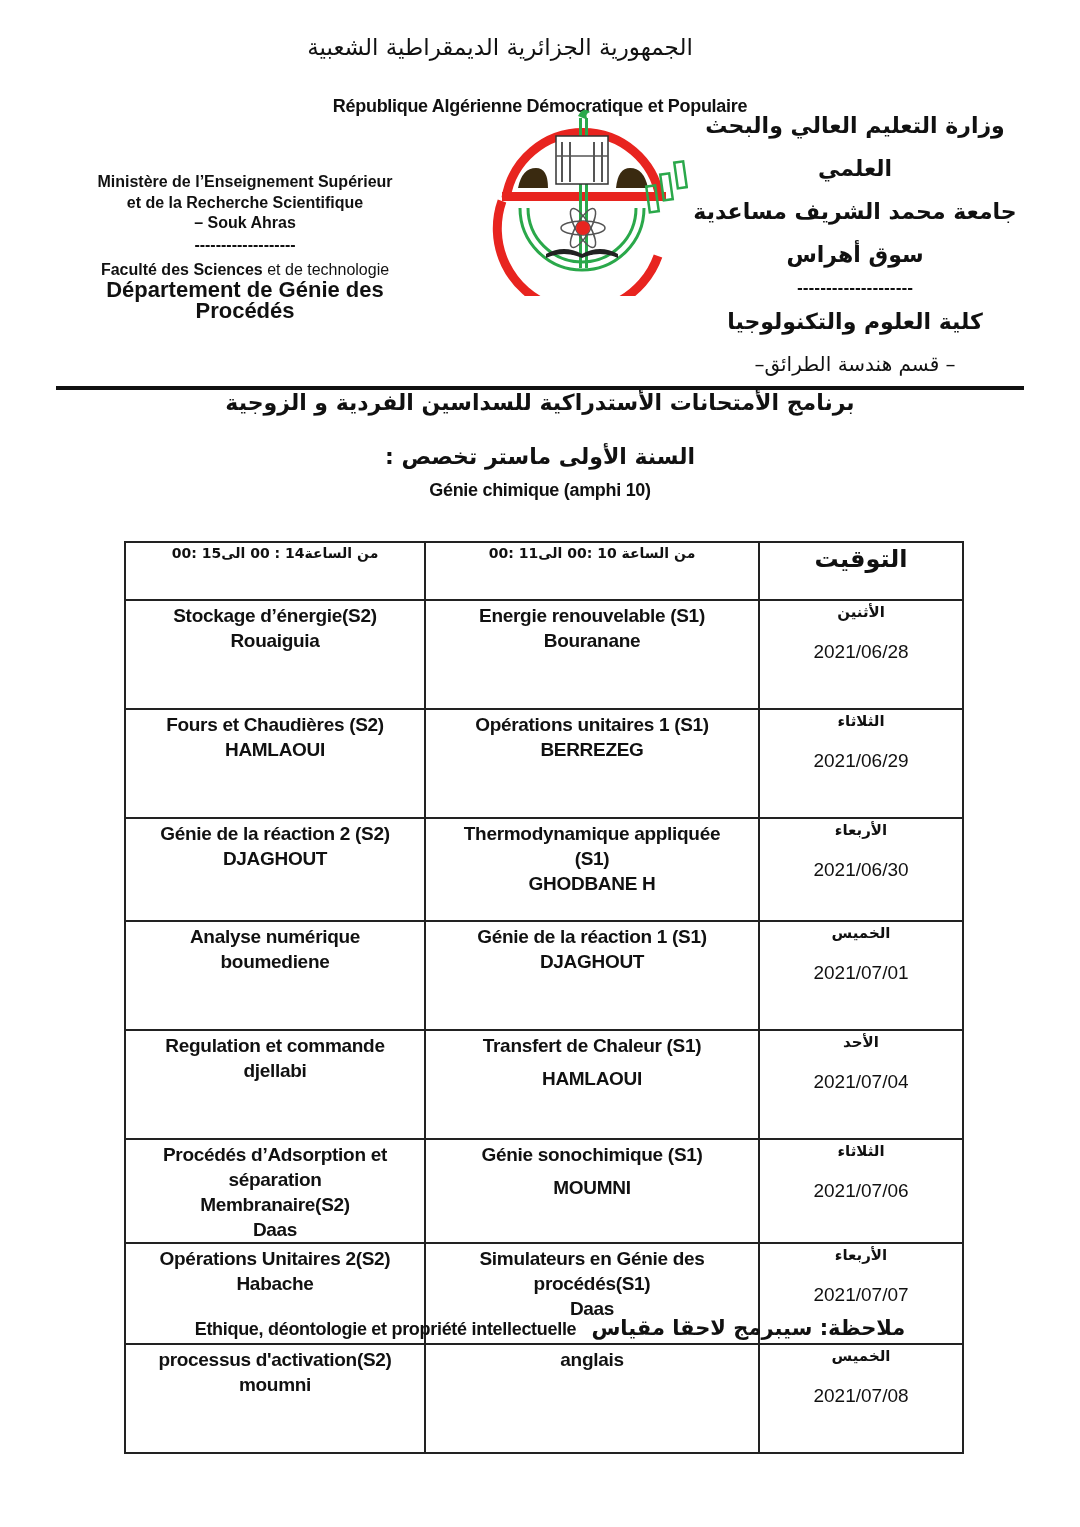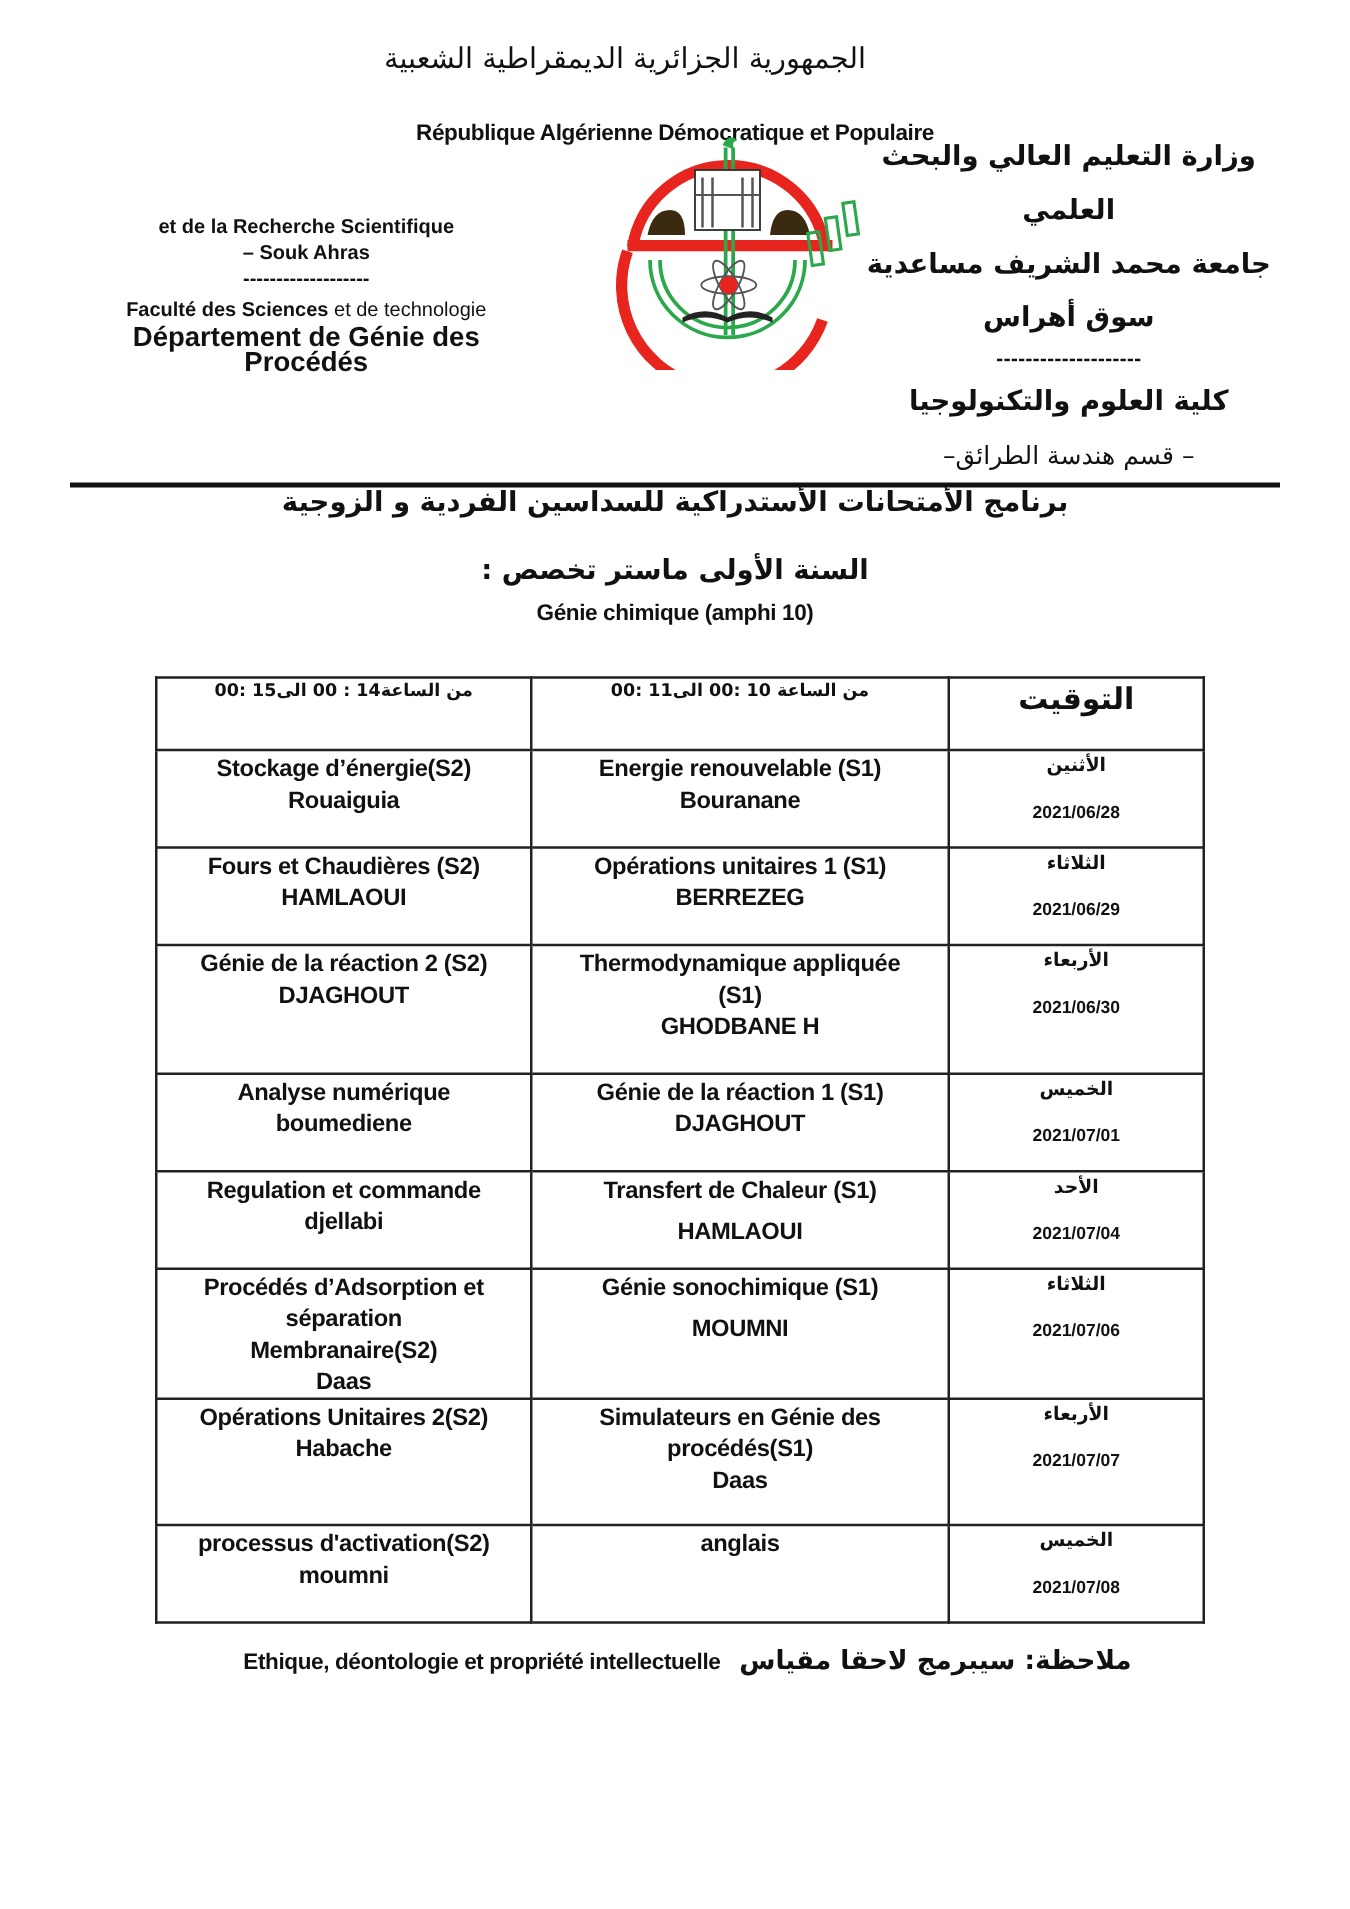--- a/index.html
+++ b/index.html
@@ -32,40 +32,41 @@
   #subtitle-fr { position: absolute; top: 480px; left: 290px; width: 500px; text-align: center; font-size: 18px; font-weight: bold; letter-spacing: -0.3px; }
 
   #exam-table { position: absolute; top: 541px; left: 124px; width: 838px; border-collapse: collapse; table-layout: fixed; }
   #exam-table td { border: 2px solid #222; vertical-align: top; text-align: center; }
   #exam-table col.c-pm { width: 300px; }
   #exam-table col.c-am { width: 334px; }
   #exam-table col.c-day { width: 204px; }
   #exam-table tr.hdr td { height: 58px; }
   #exam-table .hdr-time { font-size: 14px; font-weight: bold; padding-top: 2px; }
   #exam-table .hdr-day { font-size: 24px; font-weight: bold; padding-top: 2px; }
-  #exam-table tr.row td { height: 78px; }
+  #exam-table tr.row td { height: 109px; }
   #exam-table tr.row.tall td { height: 103px; }
   #exam-table tr.row.xtall td { height: 101px; }
   #exam-table .cell-text { font-size: 19px; font-weight: bold; line-height: 25px; padding-top: 2px; letter-spacing: -0.3px; }
   #exam-table .cell-text span { display: block; }
   #exam-table .cell-text .gap { margin-top: 8px; }
   #exam-table .day-name { font-size: 15px; font-weight: bold; padding-top: 2px; display: block; }
-  #exam-table .day-date { font-size: 14px; font-weight: bold; display: block; margin-top: 20px; }
+  #exam-table .day-date { font-size: 19px; font-weight: normal; display: block; margin-top: 20px; }
 
   #note { position: absolute; top: 1316px; left: 140px; width: 820px; text-align: center; font-size: 18px; font-weight: bold; direction: rtl; }
   #note .note-ar { font-family: "DejaVu Sans", sans-serif; font-size: 21px; }
   #note .note-fr { font-family: "Liberation Sans", sans-serif; font-size: 18px; letter-spacing: -0.3px; }
 </style>
 </head>
 <body>
 
 <div id="rep-ar" class="ar">الجمهورية الجزائرية الديمقراطية الشعبية</div>
 <div id="rep-fr" class="fr">République Algérienne Démocratique et Populaire</div>
 
 <div id="left-block" class="fr">
+  <div class="b">Ministère de l’Enseignement Supérieur</div>
   <div class="b">et de la Recherche Scientifique</div>
   <div class="b">– Souk Ahras</div>
   <div class="dash">-------------------</div>
   <div class="fac b"><span>Faculté des Sciences</span><span class="n"> et de technologie</span></div>
   <div class="dept">Département de Génie des Procédés</div>
 </div>
 
 <div id="logo">
   <svg width="210" height="190" viewBox="0 0 210 190">
 

